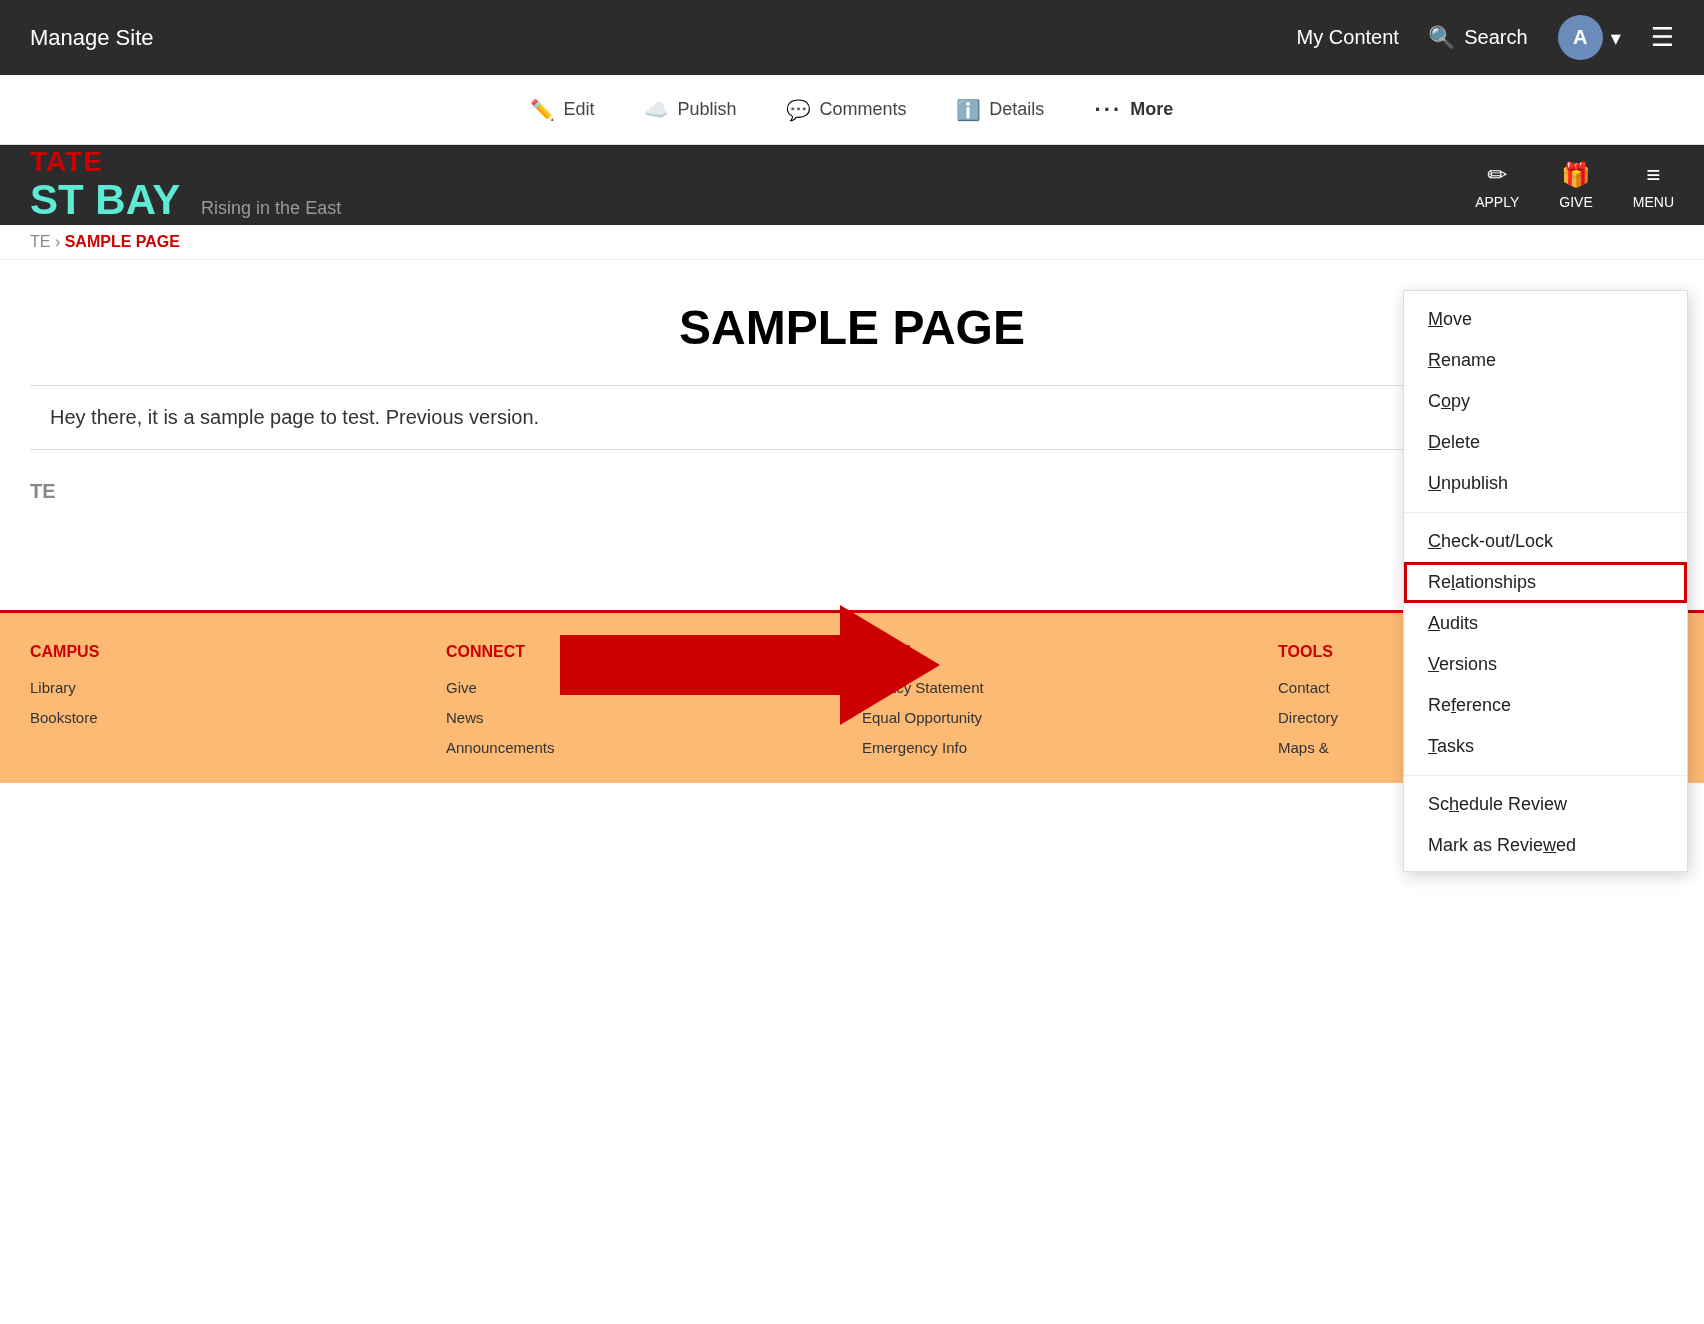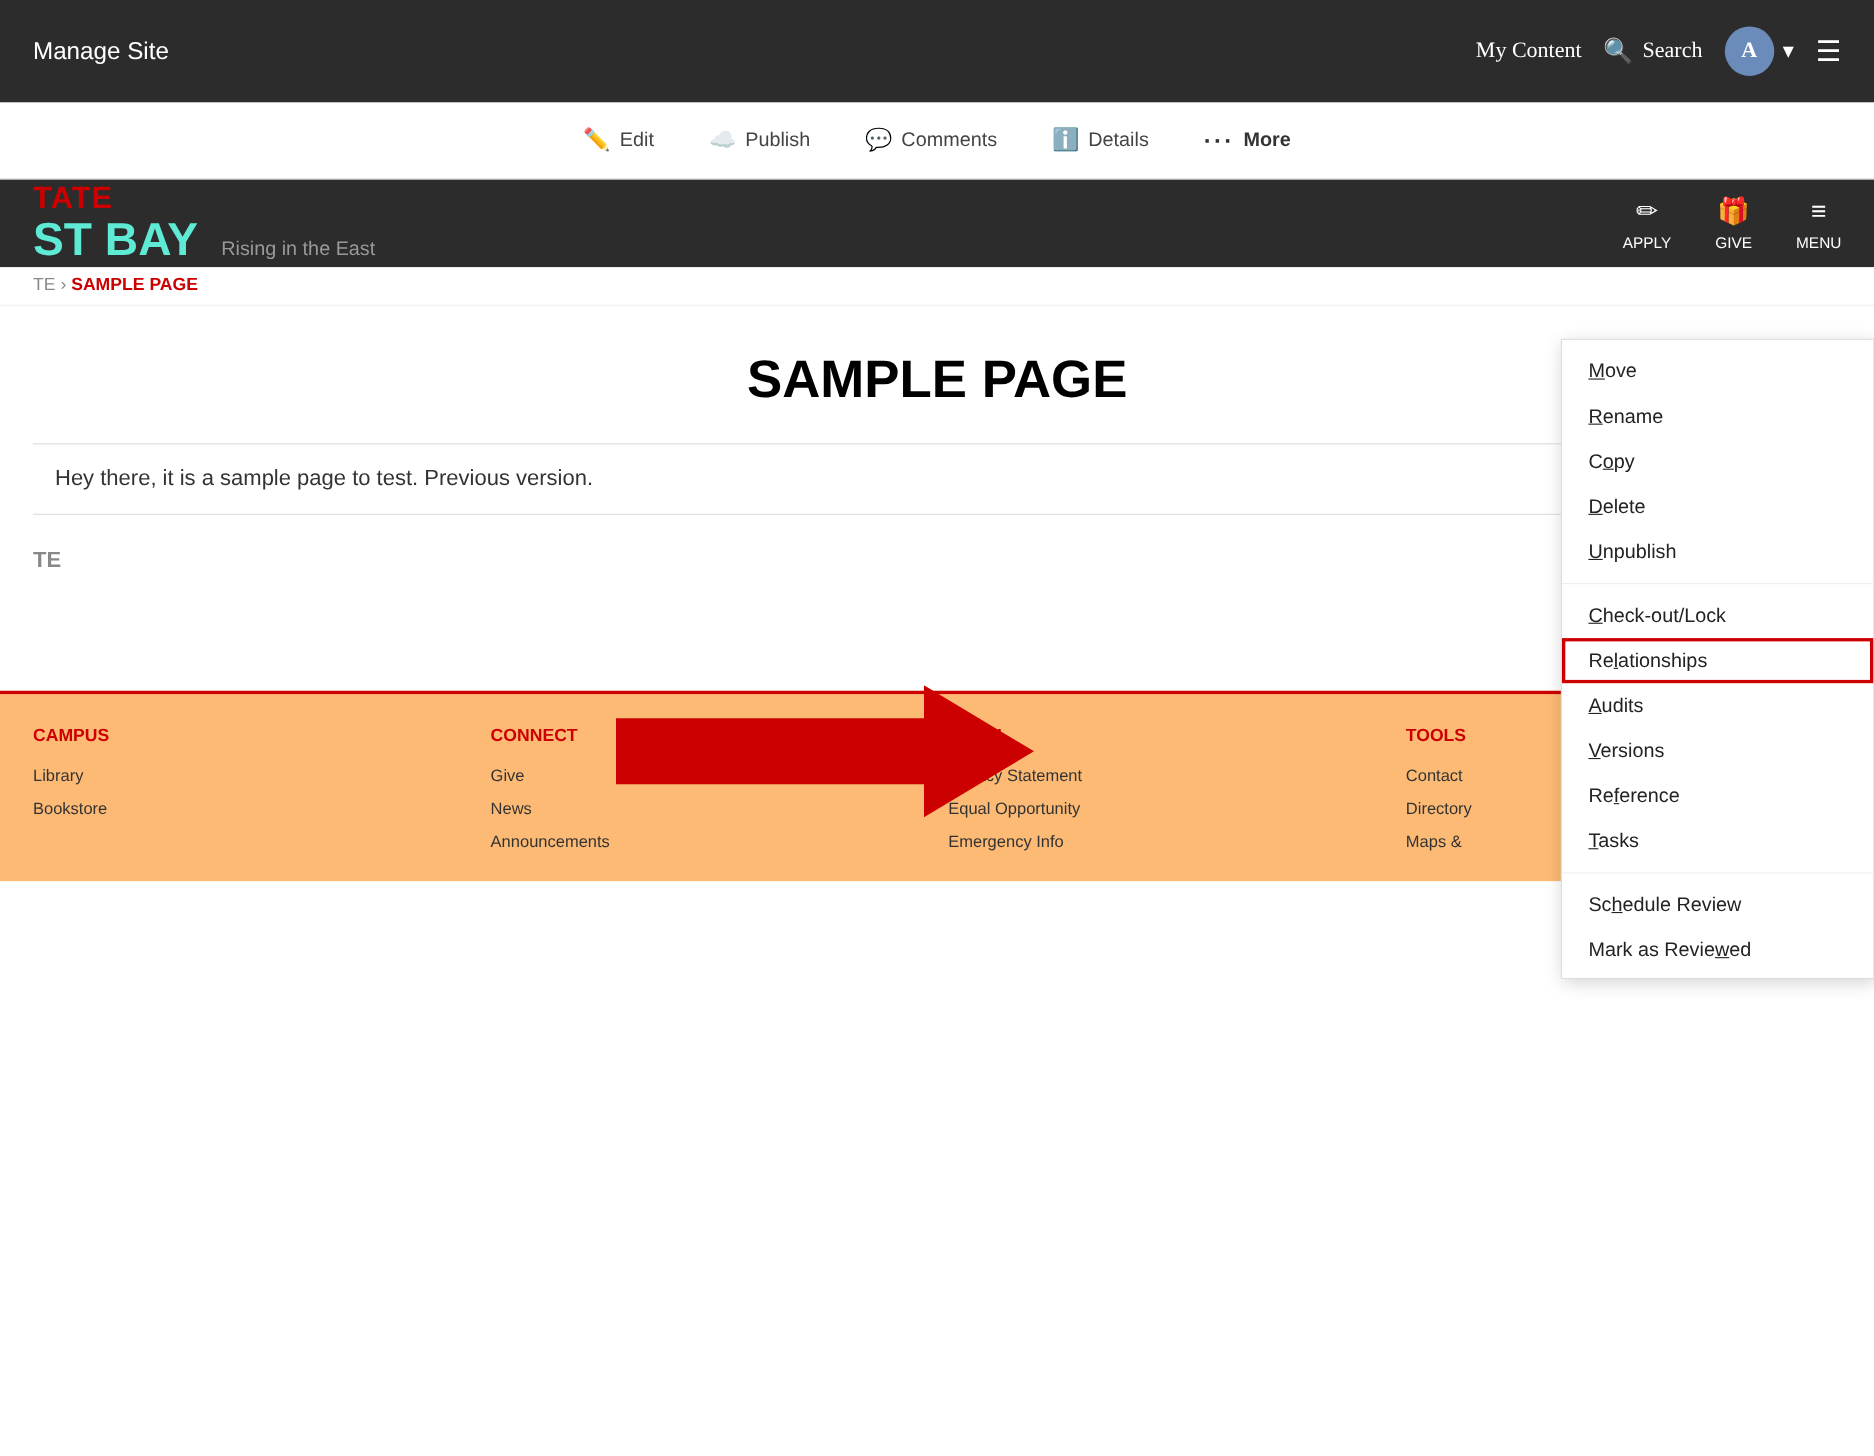--- a/index.html
+++ b/index.html
@@ -1,35 +1,34 @@
 <!DOCTYPE html>
 <html><head>
   <meta charset="utf-8">
   <style>
     * { margin: 0; padding: 0; box-sizing: border-box; }
     body { font-family: Arial, sans-serif; width: 1704px; min-height: 1324px; overflow: hidden; position: relative; }
 
     
     .top-nav {
       background: #2c2c2c;
-      height: 93px;
+      height: 75px;
       display: flex;
       align-items: center;
       padding: 0 30px;
       color: white;
       position: relative;
       z-index: 10;
     }
     .top-nav-left { font-size: 22px; font-weight: 500; color: white; }
     .top-nav-right {
       margin-left: auto;
       display: flex;
       align-items: center;
-      gap: 20px;
-      font-family: Liberation Serif, serif;
+      gap: 30px;
     }
     .nav-item {
       color: white;
       font-size: 20px;
       cursor: pointer;
       display: flex;
       align-items: center;
       gap: 8px;
     }
     .search-icon-nav { font-size: 22px; }
@@ -148,21 +147,21 @@
       font-size: 15px;
       line-height: 2;
       display: block;
       cursor: pointer;
     }
 
     
     .dropdown-overlay {
       position: absolute;
       top: 145px;
-      right: 0;
+      right: 16px;
       width: 285px;
       background: white;
       border: 1px solid #ddd;
       box-shadow: 2px 4px 16px rgba(0,0,0,0.18);
       z-index: 100;
     }
     .dropdown-section {
       padding: 8px 0;
       border-bottom: 1px solid #eee;
     }

